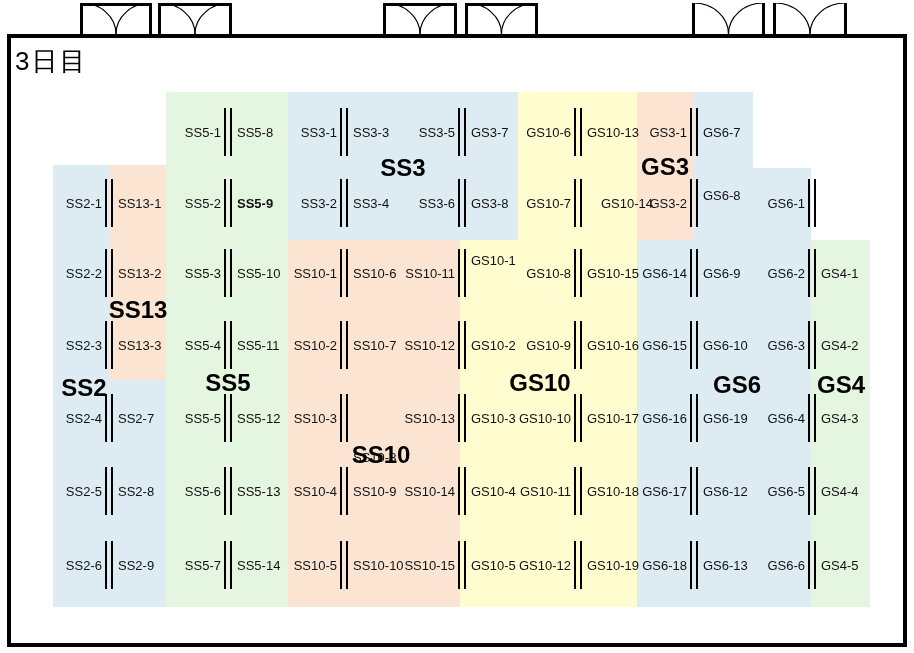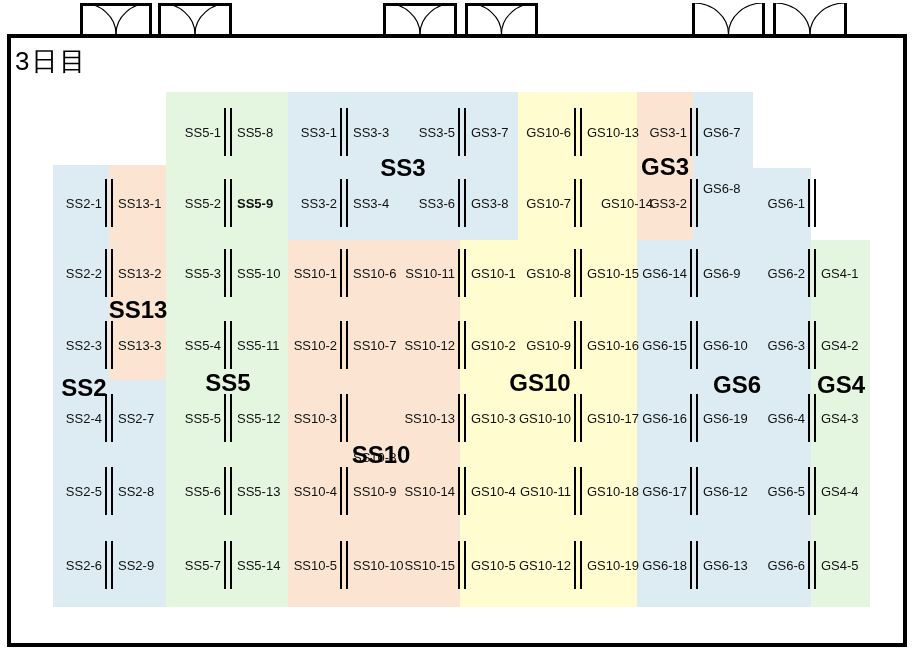--- a/index.html
+++ b/index.html
@@ -93,30 +93,30 @@
     <div class="booth-label" style="top: 203px; left: 118px;">SS13-1</div>
     <div class="booth-label" style="top: 203px; right: 693px;">SS5-2</div>
     <div class="booth-label" style="top: 203px; left: 237px; font-weight: bold;">SS5-9</div>
     <div class="booth-label" style="top: 203px; right: 577px;">SS3-2</div>
     <div class="booth-label" style="top: 203px; left: 353px;">SS3-4</div>
     <div class="booth-label" style="top: 203px; right: 459px;">SS3-6</div>
     <div class="booth-label" style="top: 203px; left: 471px;">GS3-8</div>
     <div class="booth-label" style="top: 203px; right: 343px;">GS10-7</div>
     <div class="booth-label" style="top: 203px; left: 601px;">GS10-14</div>
     <div class="booth-label" style="top: 203px; right: 227px;">GS3-2</div>
-    <div class="booth-label" style="top: 188px; left: 703px;">GS6-8</div>
+    <div class="booth-label" style="top: 195px; left: 703px;">GS6-8</div>
     <div class="booth-label" style="top: 203px; right: 109px;">GS6-1</div>
     <div class="booth-label" style="top: 273px; right: 812px;">SS2-2</div>
     <div class="booth-label" style="top: 273px; left: 118px;">SS13-2</div>
     <div class="booth-label" style="top: 273px; right: 693px;">SS5-3</div>
     <div class="booth-label" style="top: 273px; left: 237px;">SS5-10</div>
     <div class="booth-label" style="top: 273px; right: 577px;">SS10-1</div>
     <div class="booth-label" style="top: 273px; left: 353px;">SS10-6</div>
     <div class="booth-label" style="top: 273px; right: 459px;">SS10-11</div>
-    <div class="booth-label" style="top: 273px; left: 471px;">GS10-1</div>
+    <div class="booth-label" style="top: 260px; left: 471px;">GS10-1</div>
     <div class="booth-label" style="top: 273px; right: 343px;">GS10-8</div>
     <div class="booth-label" style="top: 273px; left: 587px;">GS10-15</div>
     <div class="booth-label" style="top: 273px; right: 227px;">GS6-14</div>
     <div class="booth-label" style="top: 273px; left: 703px;">GS6-9</div>
     <div class="booth-label" style="top: 273px; right: 109px;">GS6-2</div>
     <div class="booth-label" style="top: 273px; left: 821px;">GS4-1</div>
     <div class="booth-label" style="top: 345px; right: 812px;">SS2-3</div>
     <div class="booth-label" style="top: 345px; left: 118px;">SS13-3</div>
     <div class="booth-label" style="top: 345px; right: 693px;">SS5-4</div>
     <div class="booth-label" style="top: 345px; left: 237px;">SS5-11</div>

